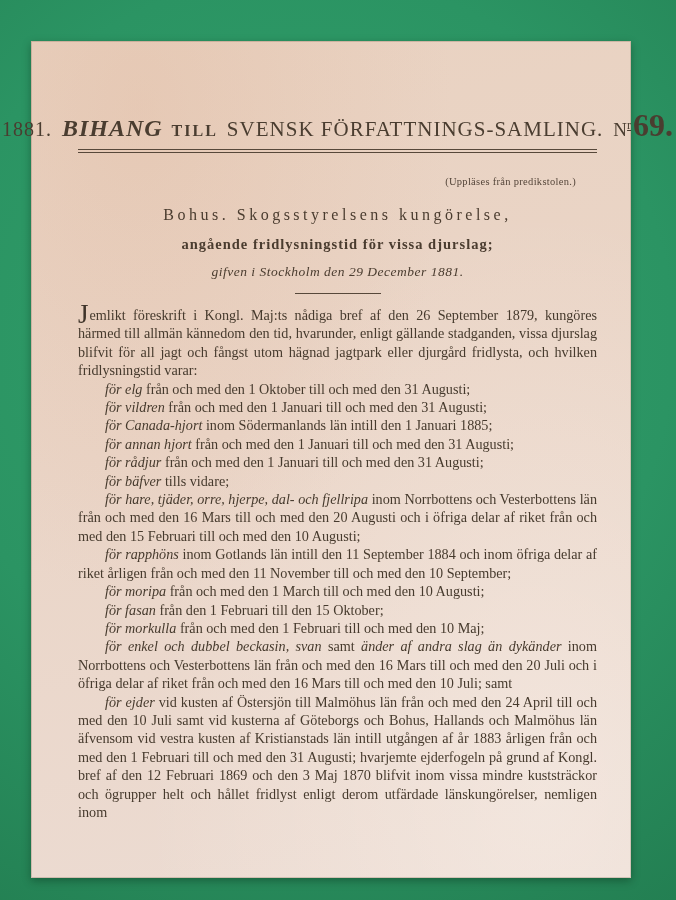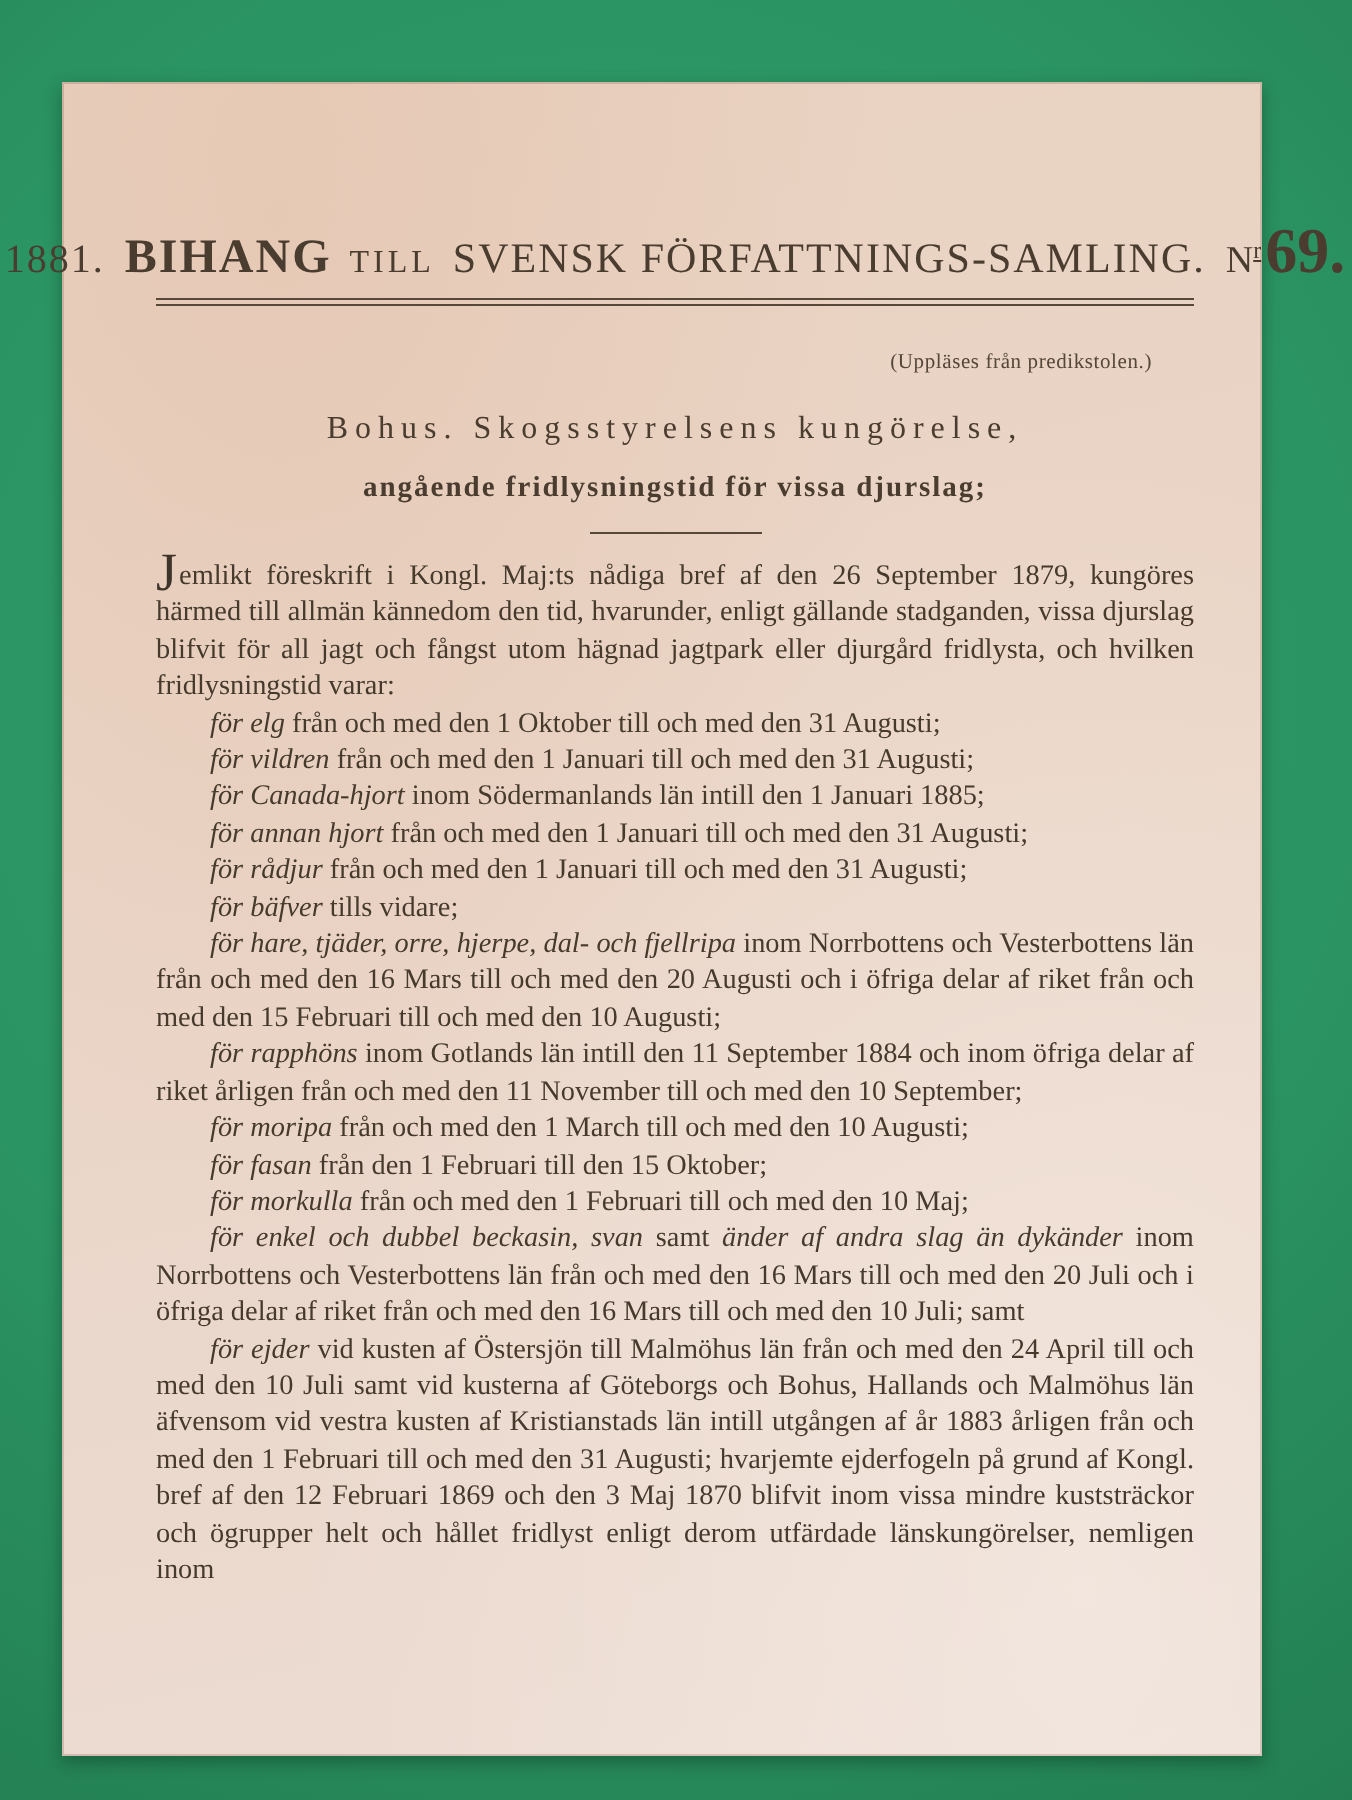--- a/index.html
+++ b/index.html
@@ -18,22 +18,22 @@
     box-sizing: border-box;
     padding: 66px 34px 0 47px;
     color: #46392d;
   }
   
   .masthead {
     display: flex; align-items: baseline; justify-content: center;
     white-space: nowrap; color: #4a3d30;
   }
   .mh-year   { font-size: 20px; letter-spacing: 1px; margin-right: 10px; }
-  .mh-bihang { font-size: 24px; font-weight: bold; letter-spacing: 1px; margin-right: 9px; }
-  .mh-till   { font-size: 16px; letter-spacing: 2px; margin-right: 9px; }
+  .mh-bihang { font-size: 24px; font-weight: bold; letter-spacing: 1px; margin-right: 9px; font-style: italic; }
+  .mh-till   { font-size: 16px; letter-spacing: 2px; margin-right: 9px; font-weight: bold; }
   .mh-main   { font-size: 21px; letter-spacing: 1px; margin-right: 10px; }
   .mh-nr     { font-size: 19px; margin-right: 2px; }
   .mh-nr .sup{ font-size: 12px; vertical-align: 7px; text-decoration: underline; }
   .mh-num    { font-size: 32px; font-weight: bold; }
   .masthead-rule {
     margin-top: 5px; height: 2px;
     border-top: 1.5px solid #57483a; border-bottom: 1px solid #57483a;
   }
   
   .pulpit-note {
@@ -74,20 +74,21 @@
     <span class="mh-nr"><span>N</span><span class="sup">r</span></span>
     <span class="mh-num">69.</span>
   </div>
   <div class="masthead-rule"></div>
 
   <div class="pulpit-note">(Uppläses från predikstolen.)</div>
 
   <div class="doc-title">
     <div class="t1">Bohus. Skogsstyrelsens kungörelse,</div>
     <div class="t2">angående fridlysningstid för vissa djurslag;</div>
+    <div class="t3">gifven i Stockholm den 29 December 1881.</div>
     <div class="short-rule"></div>
   </div>
 
   <div class="body-text">
     <p class="intro"><span class="dropcap">J</span><span>emlikt föreskrift i Kongl. Maj:ts nådiga bref af den 26 September 1879, kungöres härmed till allmän kännedom den tid, hvarunder, enligt gällande stadganden, vissa djurslag blifvit för all jagt och fångst utom hägnad jagtpark eller djurgård fridlysta, och hvilken fridlysningstid varar:</span></p>
     <div>
         <p class="item"><span class="it">för elg</span><span class="rm"> från och med den 1 Oktober till och med den 31 Augusti;</span></p>
         <p class="item"><span class="it">för vildren</span><span class="rm"> från och med den 1 Januari till och med den 31 Augusti;</span></p>
         <p class="item"><span class="it">för Canada-hjort</span><span class="rm"> inom Södermanlands län intill den 1 Januari 1885;</span></p>
         <p class="item"><span class="it">för annan hjort</span><span class="rm"> från och med den 1 Januari till och med den 31 Augusti;</span></p>

